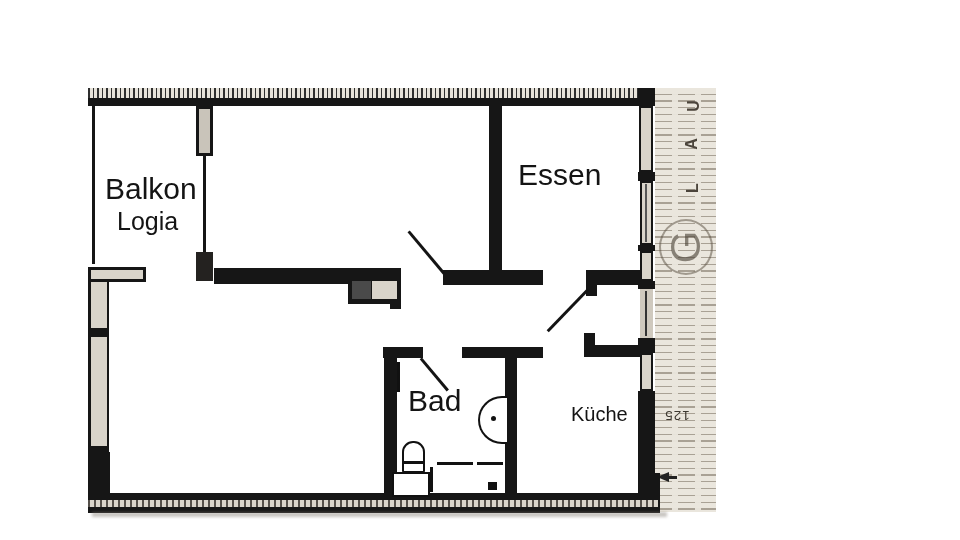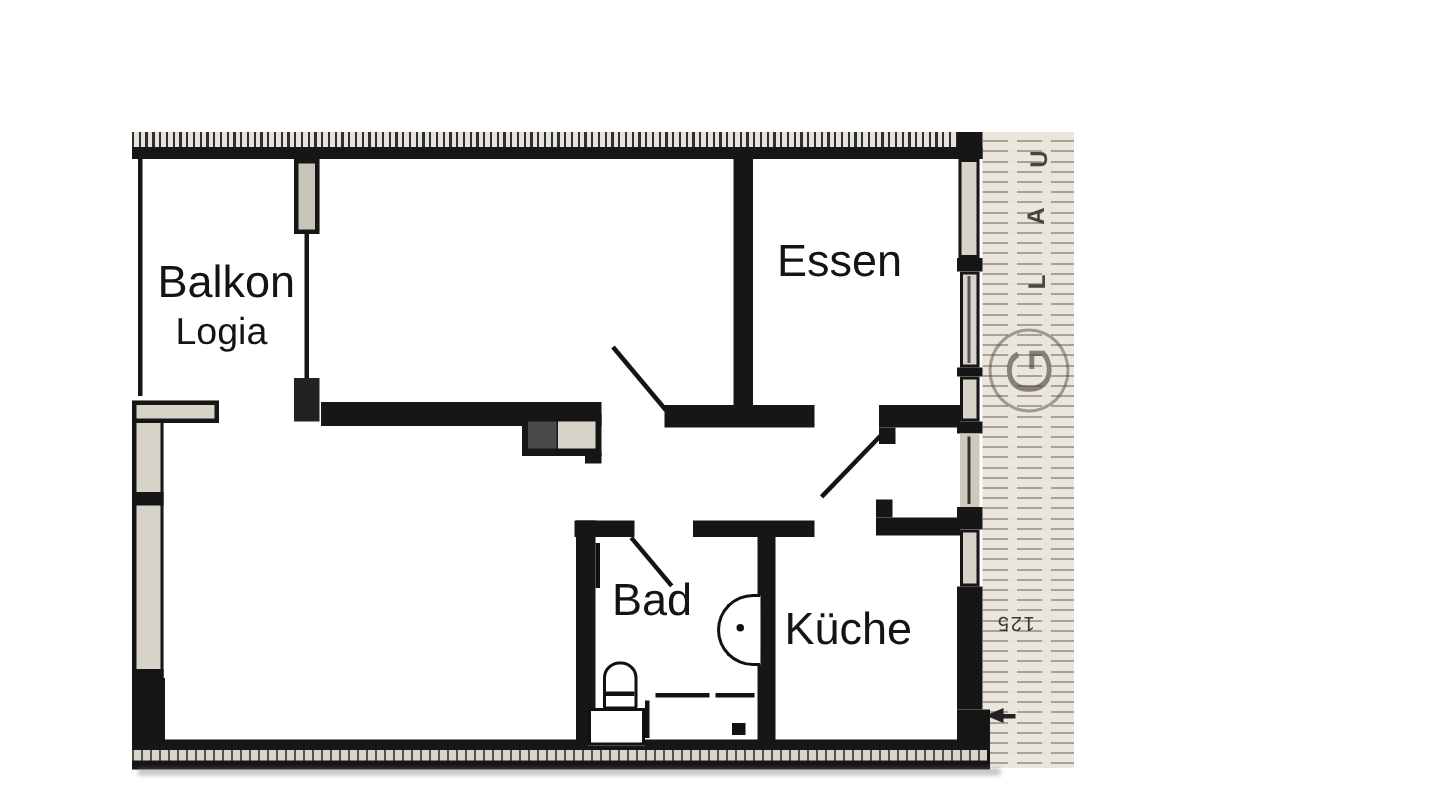--- a/index.html
+++ b/index.html
@@ -121,15 +121,15 @@
   <div class="fix" style="left:392px; top:472px; width:38px; height:25px;"></div>
   <div class="thin" style="left:437px; top:462px; width:36px; height:2.5px;"></div>
   <div class="thin" style="left:477px; top:462px; width:26px; height:2.5px;"></div>
   <div class="thin" style="left:430px; top:467px; width:2.5px; height:25px;"></div>
   <div class="thin" style="left:488px; top:482px; width:9px; height:8px;"></div>
 
   <div class="lbl" style="left:105px; top:172px; font-size:30px;text-align:center;">Balkon</div>
   <div class="lbl" style="left:105px; top:207px; font-size:25px;margin-left:12px;">Logia</div>
   <div class="lbl" style="left:518px; top:158px; font-size:30px;">Essen</div>
   <div class="lbl" style="left:408px; top:384px; font-size:30px;">Bad</div>
-  <div class="lbl" style="left:523px; top:403px; font-size:30px;">Küche</div>
+  <div class="lbl" style="left:571px; top:403px; font-size:20px;">Küche</div>
 
 </div>
 
 </body></html>

